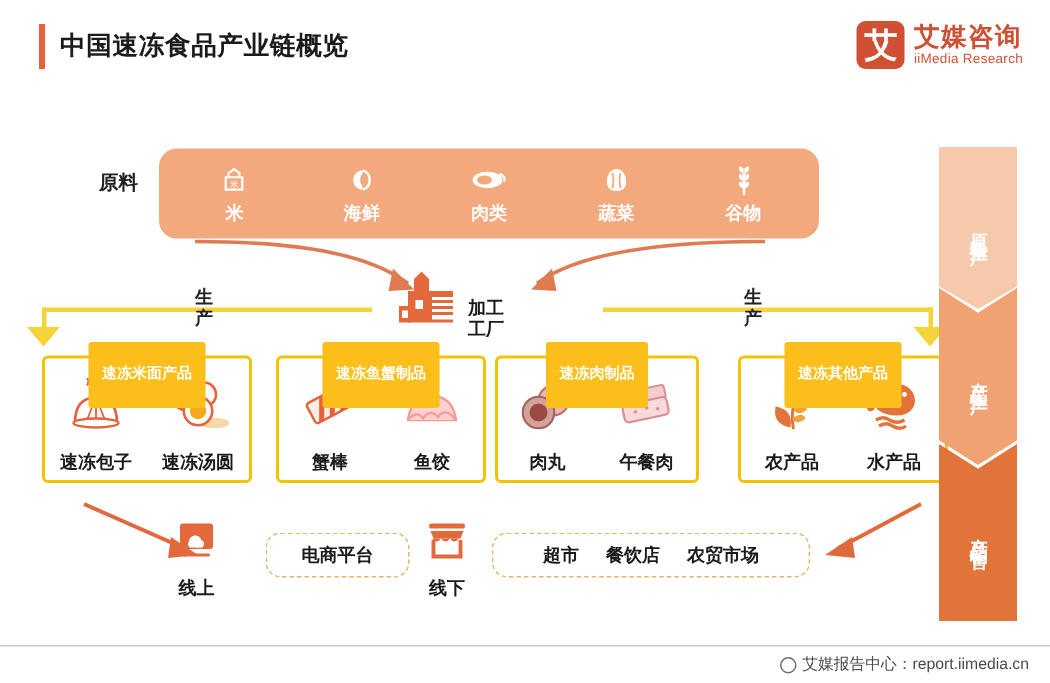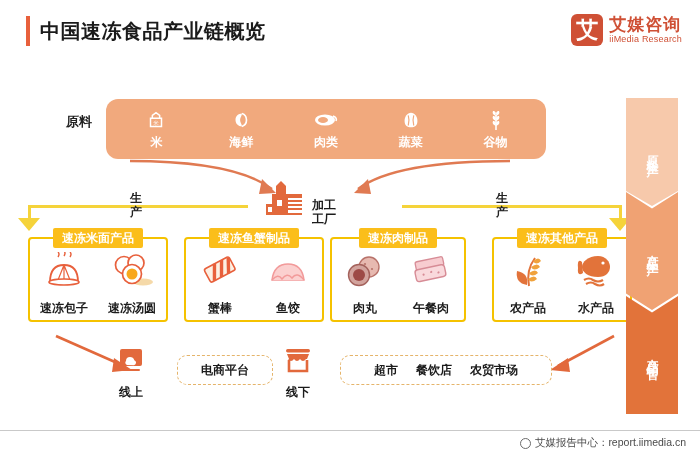--- a/index.html
+++ b/index.html
@@ -16,21 +16,21 @@
   }
 
   
   .header { position: absolute; left: 0; top: 0; width: 700px; height: 62px; }
   .title-bar {
     position: absolute; left: 26px; top: 16px;
     width: 4px; height: 30px; background: #e8603c;
   }
   .title-text {
     position: absolute; left: 40px; top: 16px;
-    font-size: 20px; font-weight: bold; color: #1b1b1b;
+    font-size: 17px; font-weight: bold; color: #1b1b1b;
     letter-spacing: 0.5px; line-height: 30px;
   }
   .logo { position: absolute; right: 18px; top: 14px; display: flex; align-items: center; gap: 6px; }
   .logo-mark {
     width: 32px; height: 32px; border-radius: 6px; background: #cf5035;
     color: #fff; font-size: 22px; font-weight: bold;
     display: flex; align-items: center; justify-content: center;
     line-height: 1;
   }
   .logo-words { display: flex; flex-direction: column; justify-content: center; }
@@ -91,40 +91,40 @@
   .pbox {
     position: absolute; top: 237px; height: 85px;
     border: 2px solid #f5c200; border-radius: 4px; background: #fff;
   }
   .pbox-1 { left: 28px;  width: 140px; }
   .pbox-2 { left: 184px; width: 140px; }
   .pbox-3 { left: 330px; width: 136px; }
   .pbox-4 { left: 492px; width: 140px; }
   .pbox-head {
     position: absolute; top: -11px; left: 50%; transform: translateX(-50%);
-    background: #fbbe1a; color: #fff; font-size: 12px; font-weight: bold;
-    padding: 3px 9px; border-radius: 2px; white-space: nowrap; line-height: 14px;
+    background: #fbbe1a; color: #fff; font-size: 10px; font-weight: bold;
+    padding: 15px 9px; border-radius: 2px; white-space: nowrap; line-height: 14px;
   }
   .pbox-items { display: flex; height: 100%; align-items: center; justify-content: space-around; padding-top: 6px; }
   .pitem { display: flex; flex-direction: column; align-items: center; gap: 12px; width: 62px; }
   .pitem .ic { height: 40px; display: flex; align-items: flex-end; justify-content: center; }
   .pitem .nm { font-size: 12px; font-weight: bold; color: #1b1b1b; white-space: nowrap; }
 
   
   .chan-icon { position: absolute; display: flex; flex-direction: column; align-items: center; gap: 10px; }
   .chan-icon .nm { font-size: 12px; font-weight: bold; color: #1b1b1b; }
   .chan-online  { left: 118px; top: 348px; }
   .chan-offline { left: 284px; top: 348px; }
   .chan-box {
     position: absolute; border: 1px dashed #e5b46a; border-radius: 10px;
     background: #fff; display: flex; align-items: center; justify-content: center;
     gap: 18px; padding: 0 14px;
   }
   .chan-box-online  { left: 177px; top: 355px; width: 96px;  height: 30px; }
-  .chan-box-offline { left: 340px; top: 355px; width: 212px; height: 30px; }
+  .chan-box-offline { left: 328px; top: 355px; width: 212px; height: 30px; }
   .chan-box span { font-size: 12px; font-weight: bold; color: #1b1b1b; white-space: nowrap; }
 
   
   .stages { position: absolute; left: 626px; top: 98px; width: 52px; }
   .stage {
     position: relative; width: 52px;
     display: flex; align-items: center; justify-content: center;
     color: #ffffff; font-size: 12px; font-weight: bold;
     writing-mode: vertical-rl; letter-spacing: 3px;
   }

